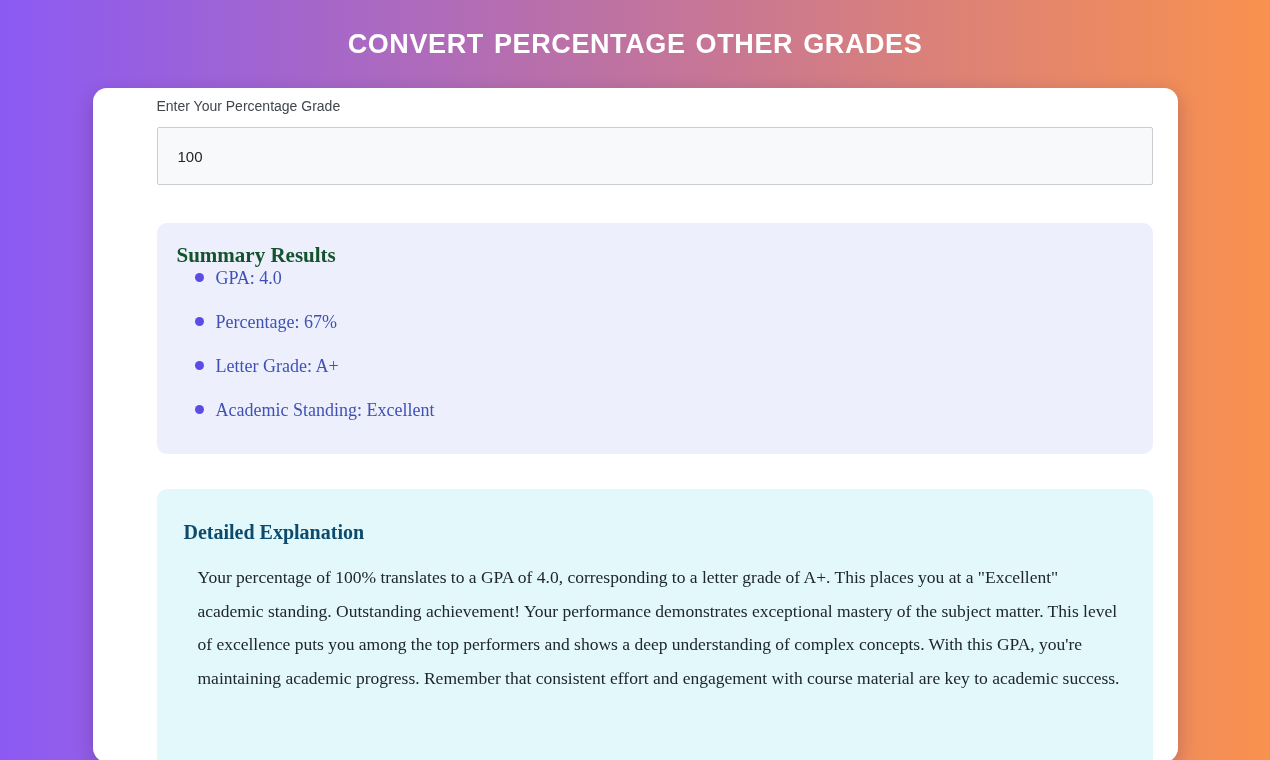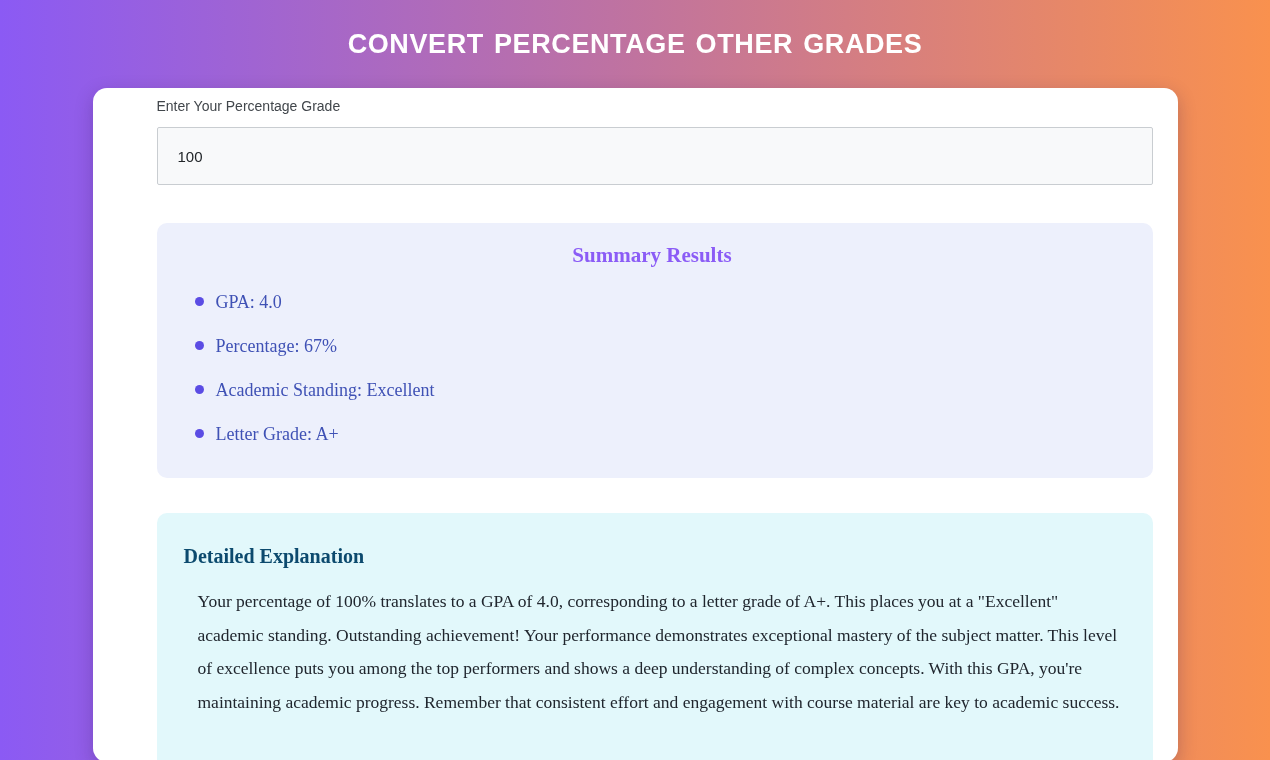--- a/index.html
+++ b/index.html
@@ -54,26 +54,24 @@
   .summary-panel {
     margin-top: 38px;
     background: #edf0fc;
     border-radius: 10px;
     padding: 20px 25px 10px 20px;
   }
   .summary-heading {
     font-family: "Liberation Serif", serif;
     font-size: 21px;
     font-weight: 700;
-    color: #8b5cf6;
-    text-align: center;
+    color: #14532d;
   }
   .summary-list {
     list-style: none;
-    margin-top: 24px;
     padding-left: 18px;
   }
   .summary-item {
     display: flex;
     align-items: baseline;
     margin-bottom: 23px;
     font-family: "Liberation Serif", serif;
     font-size: 18px;
     color: #3f51b5;
   }
@@ -129,25 +127,25 @@
       <li class="summary-item">
         <span class="bullet-dot"></span>
         <span>GPA: 4.0</span>
       </li>
       <li class="summary-item">
         <span class="bullet-dot"></span>
         <span>Percentage: 67%</span>
       </li>
       <li class="summary-item">
         <span class="bullet-dot"></span>
-        <span>Academic Standing: Excellent</span>
+        <span>Letter Grade: A+</span>
       </li>
       <li class="summary-item">
         <span class="bullet-dot"></span>
-        <span>Letter Grade: A+</span>
+        <span>Academic Standing: Excellent</span>
       </li>
     </ul>
   </section>
 
   <section class="explanation-panel">
     <h2 class="explanation-heading">Detailed Explanation</h2>
     <p class="explanation-body">Your percentage of 100% translates to a GPA of 4.0, corresponding to a letter grade of A+. This places you at a "Excellent" academic standing. Outstanding achievement! Your performance demonstrates exceptional mastery of the subject matter. This level of excellence puts you among the top performers and shows a deep understanding of complex concepts. With this GPA, you're maintaining academic progress. Remember that consistent effort and engagement with course material are key to academic success.</p>
   </section>
 
 </main>

